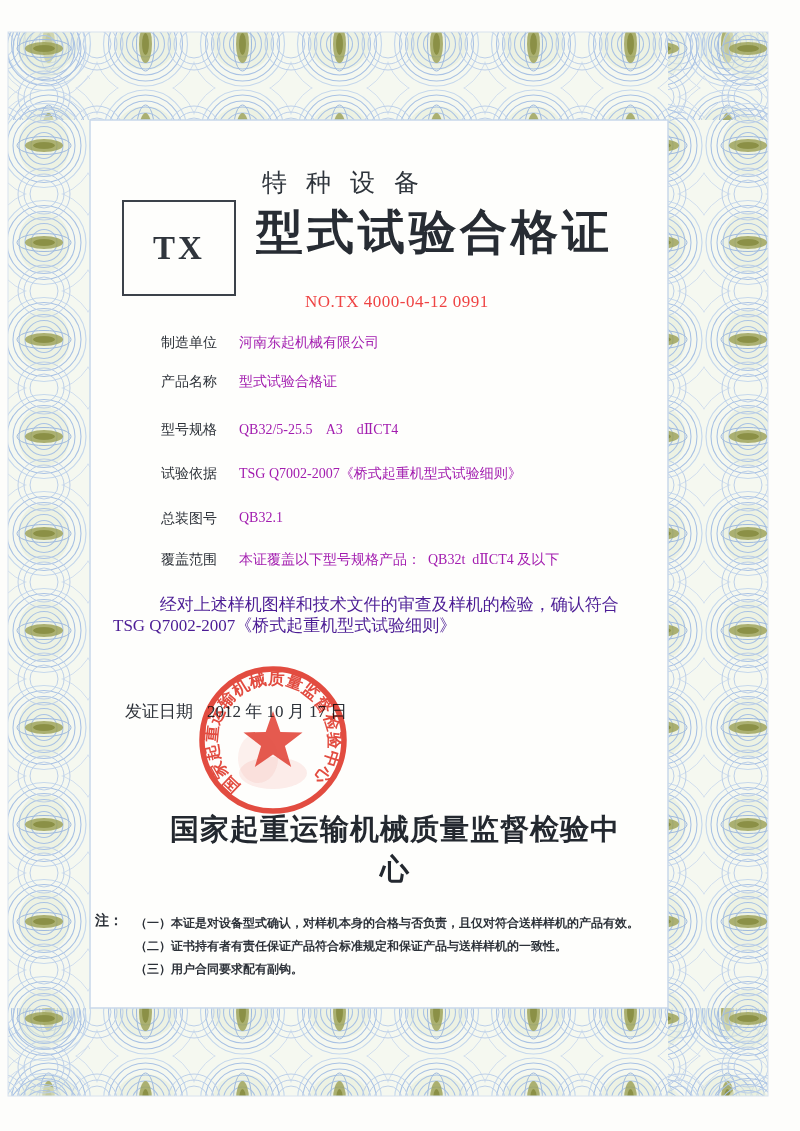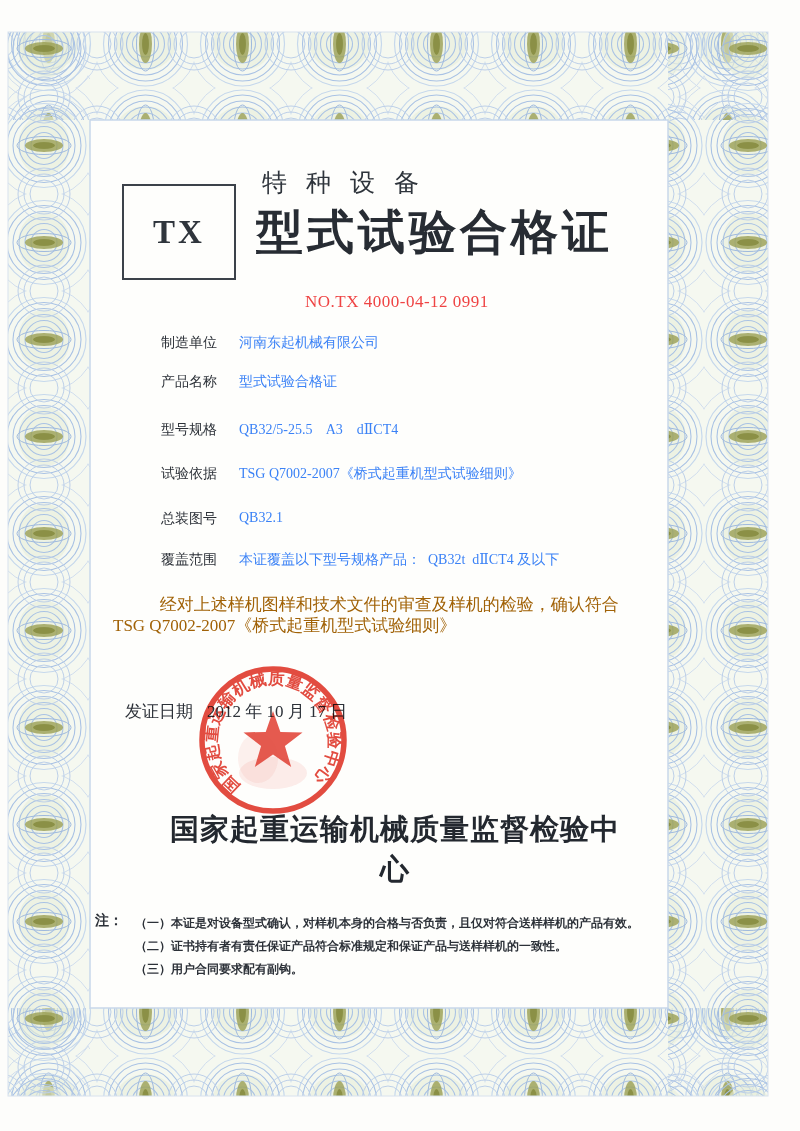--- a/index.html
+++ b/index.html
@@ -4,32 +4,32 @@
 <style>
   html,body{margin:0;padding:0;}
   body{
     width:800px;height:1131px;background:#fdfdfb;position:relative;overflow:hidden;
     font-family:"Liberation Serif","DejaVu Serif",serif;color:#2c3138;
   }
   .page{position:absolute;inset:0;}
   .abs{position:absolute;}
   svg.border-art{position:absolute;left:0;top:0;}
   .tx-box{
-    left:122px;top:184px;width:110px;height:92px;border:2.5px solid #3c424a;
+    left:122px;top:200px;width:110px;height:92px;border:2.5px solid #3c424a;
     display:flex;align-items:center;justify-content:center;
     font-size:33px;font-weight:bold;letter-spacing:3px;color:#2f353c;background:transparent;
   }
   .category{left:262px;top:166px;font-size:25px;letter-spacing:19px;color:#2e343b;font-weight:500;}
   .main-title{left:256px;top:201px;font-size:47px;font-weight:bold;letter-spacing:4px;color:#272c33;}
   .cert-no{left:305px;top:292px;font-size:17px;letter-spacing:.5px;color:#ef4444;}
   .field-row{left:125px;font-size:14px;display:flex;margin-left:36px;}
   .field-row .lbl{width:78px;flex:0 0 78px;color:#2c3138;}
-  .field-row .val{white-space:pre-wrap;color:#3b82f6;}
+  .field-row .val{white-space:pre-wrap;color:#a21caf;}
   .statement{left:113px;top:594px;width:535px;font-size:17px;line-height:21px;
-    white-space:pre-wrap;text-indent:2.75em;color:#a16207;}
+    white-space:pre-wrap;text-indent:2.75em;color:#4c1d95;}
   .issue-row{left:125px;top:700px;font-size:17px;display:flex;justify-content:space-between;}
   .issue-row .lbl{width:82px;flex:0 0 82px;}
   .seal{left:196px;top:663px;mix-blend-mode:multiply;opacity:.92;pointer-events:none;}
   .issuer{left:160px;top:810px;width:470px;text-align:center;font-size:29px;
     font-weight:bold;letter-spacing:1px;color:#23282f;}
   .notes-label{left:95px;top:912px;font-size:14px;font-weight:600;}
   .notes{left:135px;top:912px;width:560px;font-size:12px;line-height:23px;font-weight:600;color:#2c3138;}
   .note-item{white-space:nowrap;}
 </style>
 </head>

